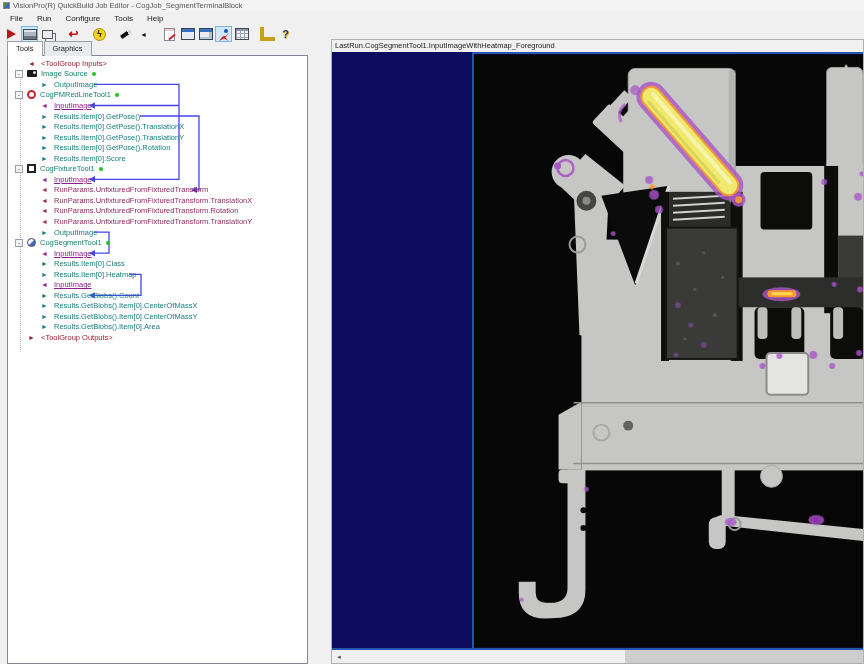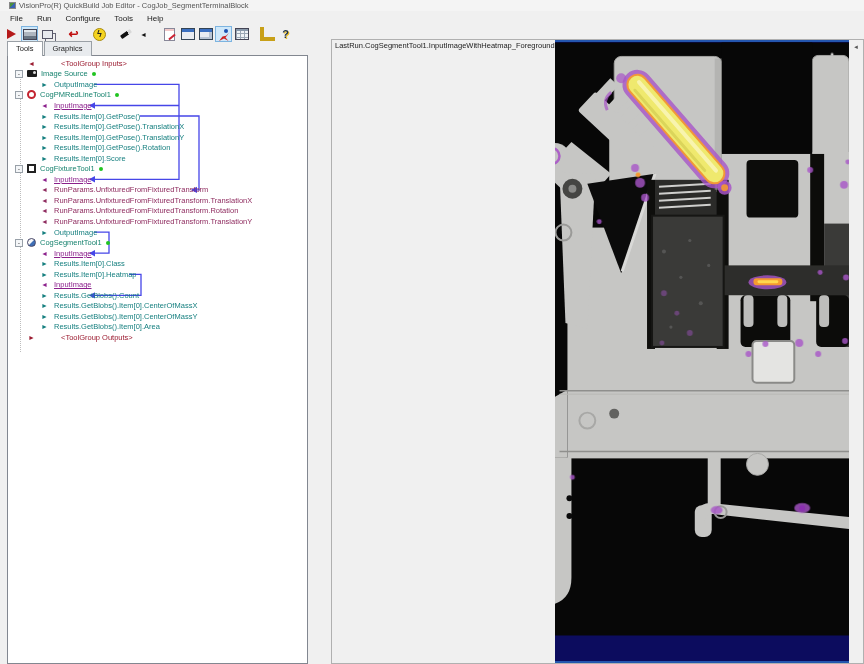--- a/index.html
+++ b/index.html
@@ -1,20 +1,20 @@
 <!DOCTYPE html>
 <html style="--accent-blue: #2456ae; --navy: #0c0c5e; --connector-blue: #4646e8; --green-dot: #21c421; --teal-text: #157f7f; --tool-text: #16826e; --purple-text: #8b1f8b; --maroon-text: #8e2a5e; --crimson-text: #9b1b30; --selected-bg: #cfe8fa; --hm-purple: #a855c8; --hm-orange: #f59a30; --hm-yellow: #efe96e; --body-gray: #c6c6c4; --clamp-dark: #3a3a38;"><head>
 <meta charset="utf-8">
 <style>
   html,body{margin:0;padding:0;width:864px;height:664px;overflow:hidden;
     font-family:"Liberation Sans",sans-serif;background:#f0f0f0;position:relative;}
   *{box-sizing:border-box;}
 
   
-  .titlebar{height:11px;display:flex;align-items:center;padding-left:9px;background:#f4f4f4;}
+  .titlebar{height:11px;display:flex;align-items:center;padding-left:3px;background:#f4f4f4;}
   .app-icon{width:7px;height:7px;margin-right:3px;background:linear-gradient(135deg,#4a8f3f 50%,#3a62b5 50%);border:1px solid #888;}
   .title-text{font-size:7.5px;color:#555;white-space:nowrap;overflow:hidden;}
 
   .menubar{height:14px;display:flex;align-items:center;padding-left:3px;background:#f0f0f0;}
   .mitem{font-size:8px;color:#1a1a1a;padding:2px 7px;cursor:default;}
 
   .toolbar{height:18px;display:flex;align-items:center;padding:1px 3px;background:#f0f0f0;}
   .tbtn{width:17px;height:16px;display:flex;align-items:center;justify-content:center;
     position:relative;border:1px solid transparent;background:transparent;padding:0;margin-right:1px;}
   .tbtn.selected{background:var(--selected-bg,#cfe8fa);border-color:#7db4e0;}
@@ -52,21 +52,21 @@
     background:#e8ebee;margin-right:1px;text-align:right;}
   .tab.active{background:#fff;}
 
   .tree-panel{position:absolute;left:7px;top:55px;width:301px;height:609px;background:#fff;
     border:1px solid #828790;overflow:hidden;z-index:2;}
   .tree-rows{position:relative;padding-top:2px;z-index:2;}
   .guide{position:absolute;left:12px;top:20px;height:276px;border-left:1px dotted #bdbdbd;z-index:1;}
   .connectors{position:absolute;left:0;top:0;width:301px;height:609px;z-index:1;pointer-events:none;}
 
   .trow{display:flex;align-items:center;height:10.55px;white-space:nowrap;font-size:7.5px;position:relative;z-index:2;}
-  .c-gin,.c-gout{padding-left:20px;gap:20px;}
+  .c-gin,.c-gout{padding-left:20px;}
   .c-tool{padding-left:7px;}
   .c-out,.c-in,.c-res,.c-run{padding-left:33px;}
 
   .texp{display:none;width:8px;height:8px;border:1px solid #98a0a8;background:#f4f6f8;margin-right:4px;
     font-size:7px;line-height:6px;text-align:center;color:#444;}
   .c-tool .texp{display:inline-block;}
   .texp::before{content:"-";}
 
   .ticon{display:none;margin-right:4px;position:relative;}
   .ticon.c-camera{display:inline-block;width:10px;height:7px;background:#1a1a1a;border-radius:1px;}
@@ -90,21 +90,21 @@
   .c-tool .tlabel{color:var(--tool-text,#16826e);}
   .c-gin .tlabel,.c-gout .tlabel{color:var(--crimson-text,#9b1b30);}
   .c-in .tlabel{color:var(--purple-text,#8b1f8b);text-decoration:underline;}
   .c-run .tlabel{color:var(--maroon-text,#8e2a5e);}
   .c-out .tlabel,.c-res .tlabel{color:var(--teal-text,#157f7f);}
 
   .tdot{display:none;}
   .c-tool .tdot{display:inline-block;width:4px;height:4px;border-radius:50%;background:var(--green-dot,#21c421);margin-left:4px;}
 
   
-  .viewport{position:absolute;left:331px;top:39px;width:533px;height:625px;display:flex;flex-direction:row;
+  .viewport{position:absolute;left:331px;top:39px;width:533px;height:625px;display:flex;flex-direction:column;
     border:1px solid #b0b0b0;background:#f0f0f0;}
   .vp-label{height:12px;font-size:7.5px;color:#222;padding:1px 0 0 3px;background:#f0f0f0;white-space:nowrap;overflow:hidden;}
   .vp-display{flex:1;position:relative;background:var(--navy,#0c0c5e);border-bottom:2px solid var(--accent-blue,#2456ae);overflow:hidden;}
   .photo{position:absolute;top:0;right:0;border-left:2px solid var(--accent-blue,#2456ae);border-top:2px solid var(--accent-blue,#2456ae);}
   .vp-scroll{height:13px;background:#f0f0f0;display:flex;align-items:stretch;}
   .sb-btn{width:14px;display:flex;align-items:center;justify-content:center;font-size:6px;color:#555;background:#f0f0f0;border:none;padding:0;}
   .sb-track{flex:1;position:relative;background:#f0f0f0;}
   .sb-thumb{position:absolute;left:54%;right:0;top:0;bottom:0;background:#cdcdcd;}
 </style>
 </head>

